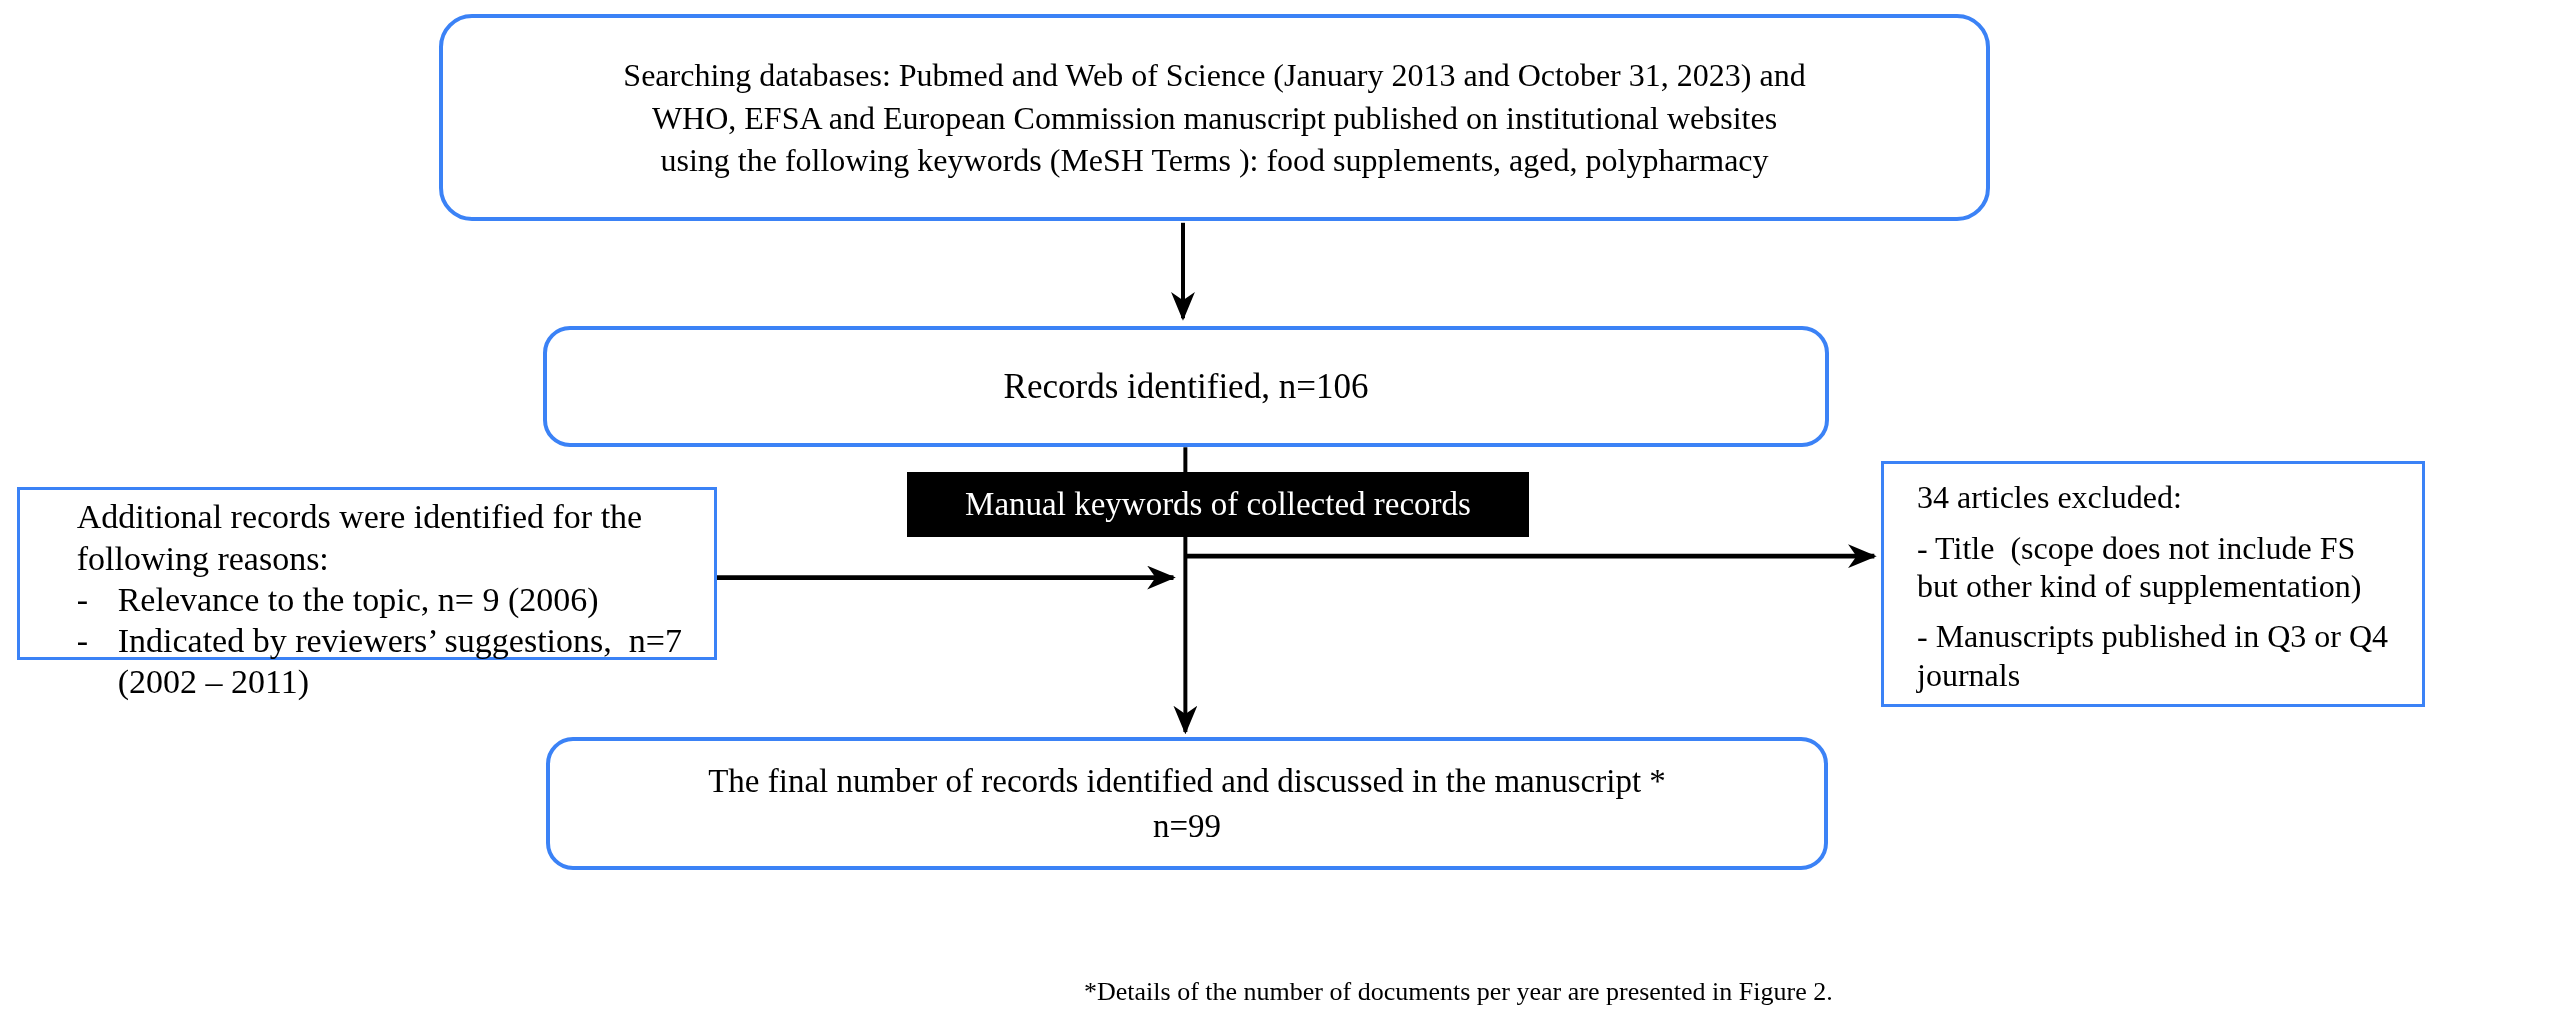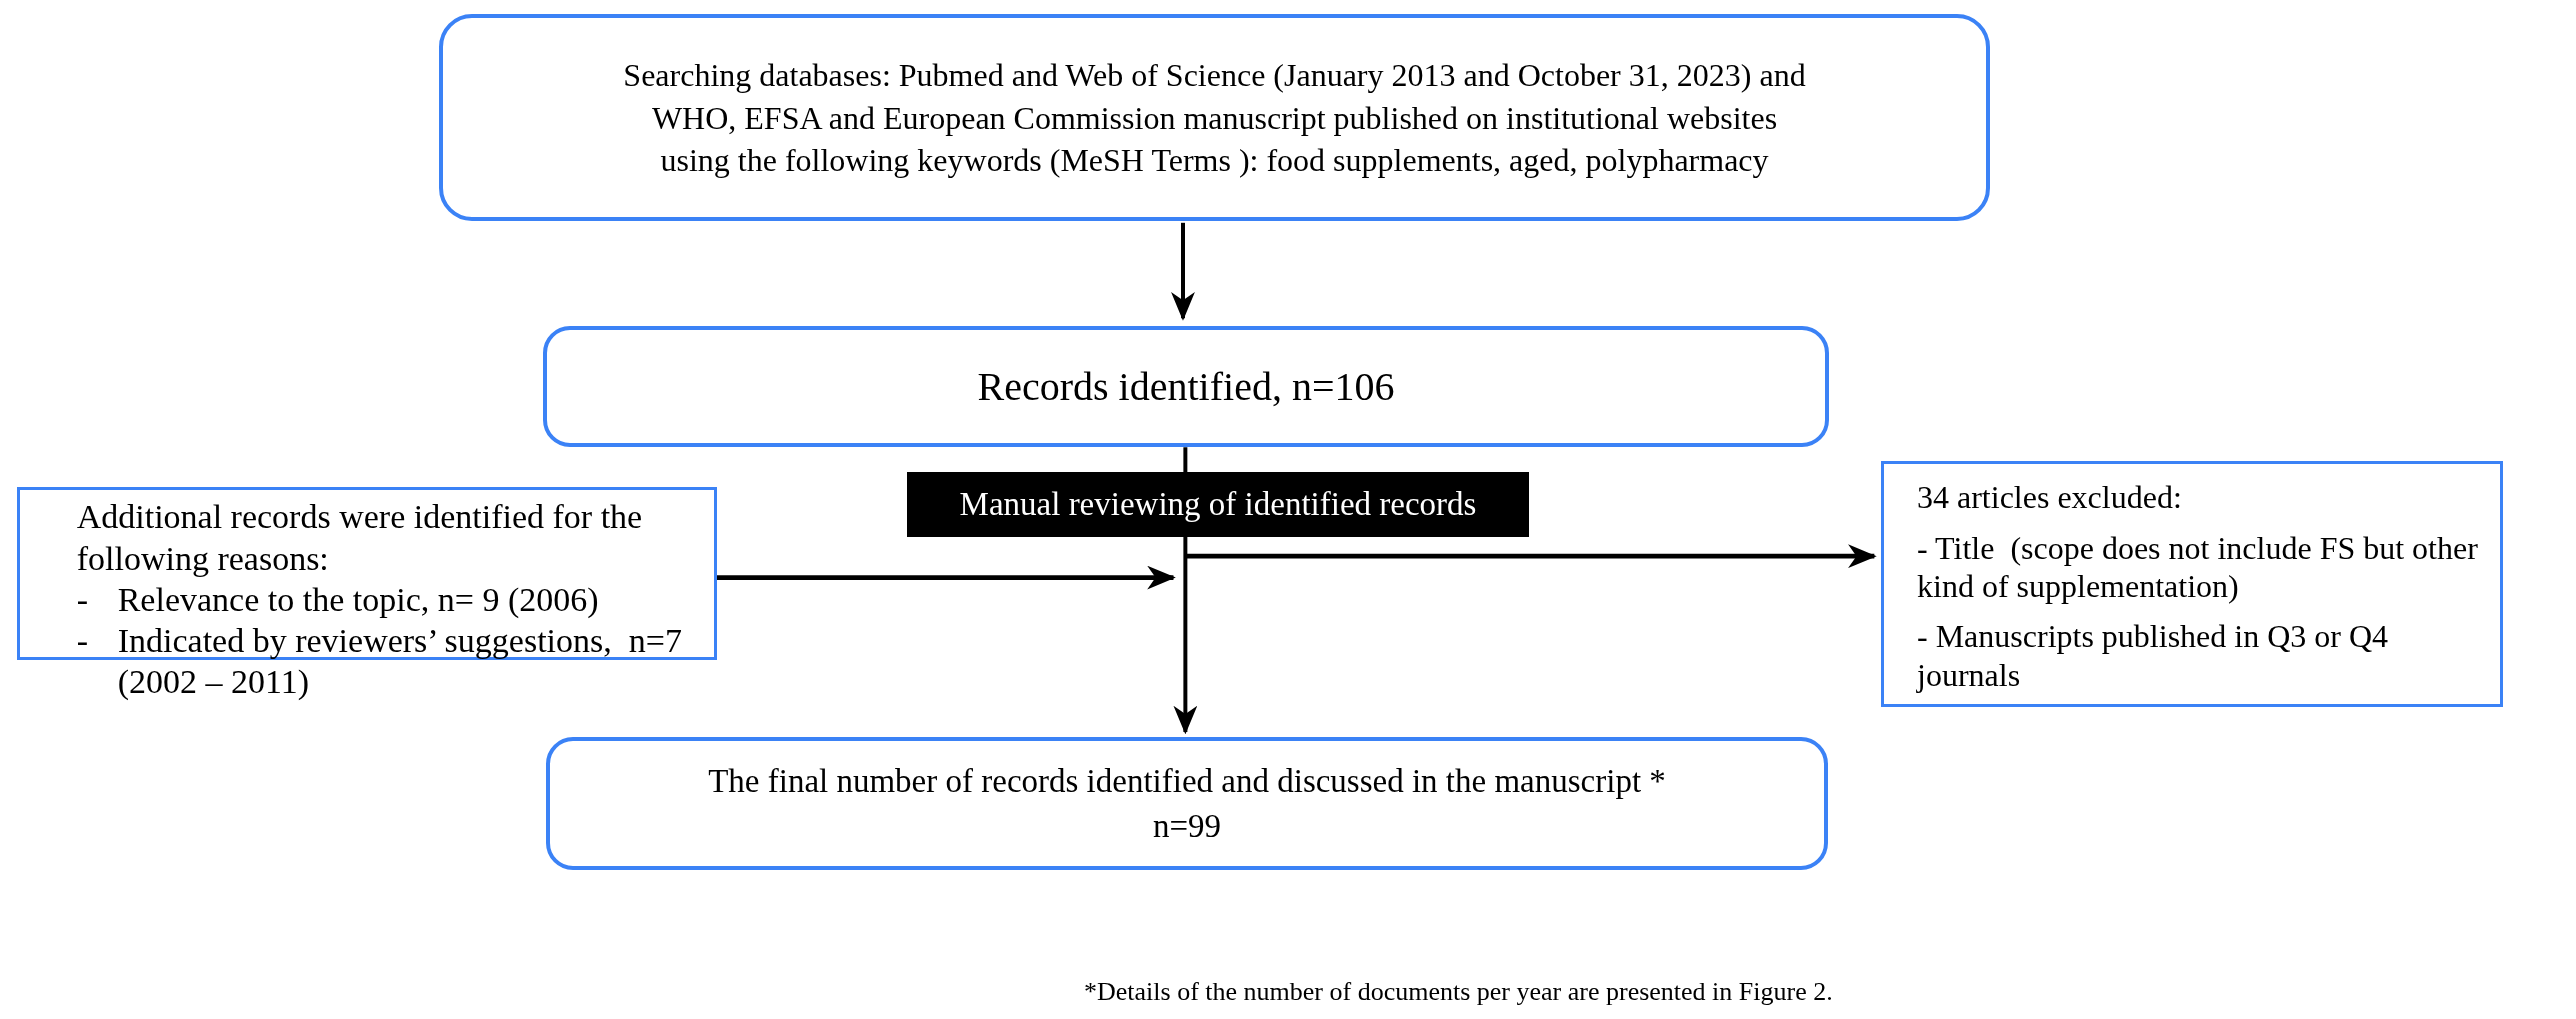--- a/index.html
+++ b/index.html
@@ -26,41 +26,41 @@
     justify-content: center;
     text-align: center;
   }
   .search-box {
     left: 439px; top: 14.3px; width: 1551px; height: 207px;
     border-radius: 33px;
     font-size: 32px; line-height: 1.33;
   }
   .records-box {
     left: 543px; top: 326px; width: 1286px; height: 121px;
-    font-size: 40px;
+    font-size: 35px;
   }
   .manual-box {
     position: absolute;
     left: 907px; top: 472px; width: 622px; height: 65px;
     background: #000000; color: #ffffff;
     font-size: 33px;
     display: flex; align-items: center; justify-content: center;
     text-align: center;
   }
   .additional-box {
     left: 16.7px; top: 487px; width: 700px; height: 173px;
     border-width: 3.2px;
     font-size: 34px; line-height: 1.21;
     padding: 6.4px 14.3px 0 57px;
   }
   .bullet-row { display: flex; }
   .bullet-dash { width: 41px; flex: 0 0 41px; }
   .bullet-text { flex: 1; white-space: pre-wrap; }
   .excluded-box {
-    left: 1881px; top: 461px; width: 622px; height: 246px;
+    left: 1881px; top: 461px; width: 544px; height: 246px;
     border-width: 3.2px;
     font-size: 32px; line-height: 1.2;
     padding: 14.3px 20.7px 0 33px;
   }
   .excluded-box .para { margin: 0 0 12px 0; white-space: pre-wrap; }
   .final-box {
     left: 546px; top: 737px; width: 1282px; height: 133px;
     font-size: 33px; line-height: 1.35;
   }
   .footnote {
@@ -96,21 +96,21 @@
     <div>Searching databases: Pubmed and Web of Science (January 2013 and October 31, 2023) and</div>
     <div>WHO, EFSA and European Commission manuscript published on institutional websites</div>
     <div>using the following keywords (MeSH Terms ): food supplements, aged, polypharmacy</div>
   </div>
 
   <div class="box rounded center-text records-box">
     <div>Records identified, n=106</div>
   </div>
 
   <div class="manual-box">
-    <div>Manual reviewing of identified records</div>
+    <div>Manual keywords of collected records</div>
   </div>
 
   <div class="box additional-box">
     <div>Additional records were identified for the following reasons:</div>
     <div class="bullet-row">
       <span class="bullet-dash">-</span>
       <span class="bullet-text">Relevance to the topic, n= 9 (2006)</span>
     </div>
     <div class="bullet-row">
       <span class="bullet-dash">-</span>

